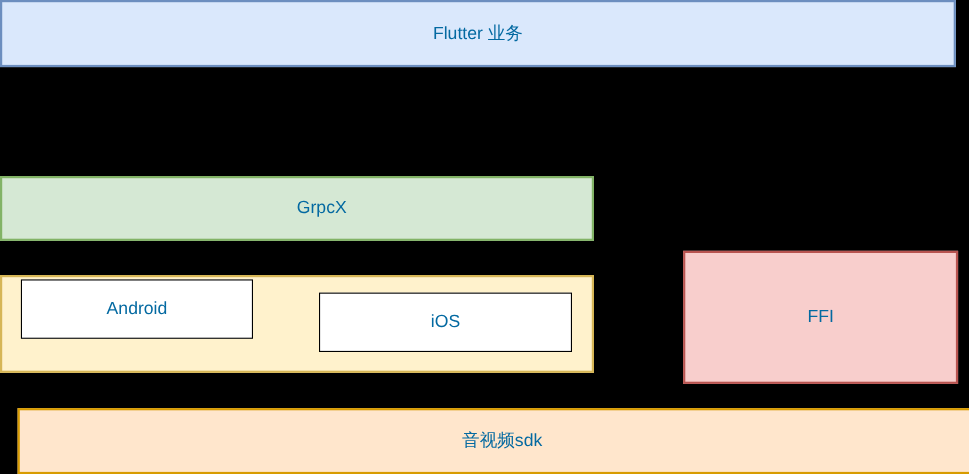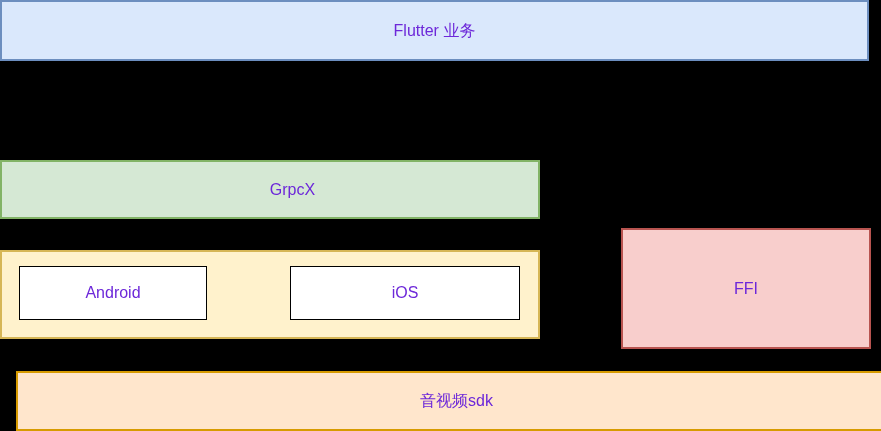--- a/index.html
+++ b/index.html
@@ -19,29 +19,29 @@
   .node {
     position: absolute;
     box-sizing: border-box;
     border: 2px solid #000;
     display: flex;
     align-items: center;
     justify-content: center;
   }
   .node .label {
     font-size: 16px;
-    color: #6d28d9;
+    color: #0369a1;
     white-space: nowrap;
     line-height: 1.2;
   }
   
   .node-flutter   { left: 0px;   top: 0px;   width: 869px; height: 61px;  }
   .node-grpcx     { left: 0px;   top: 160px; width: 540px; height: 59px;  }
   .node-platform  { left: 0px;   top: 250px; width: 540px; height: 89px;  }
-  .node-android   { left: 19px;  top: 266px; width: 188px; height: 54px; border-width: 1.5px; }
+  .node-android   { left: 19px;  top: 254px; width: 211px; height: 54px; border-width: 1.5px; }
   .node-ios       { left: 290px; top: 266px; width: 230px; height: 54px; border-width: 1.5px; }
   .node-ffi       { left: 621px; top: 180px; width: 250px; height: 121px; }
   .node-avsdk     { left: 0px;   top: 371px; width: 881px; height: 60px;  }
 </style>
 </head>
 <body>
 
 <div class="canvas" style="background: rgb(0, 0, 0);">
 
   <div class="node node-flutter" style="background: rgb(218, 232, 252); border-color: rgb(108, 142, 191);">

